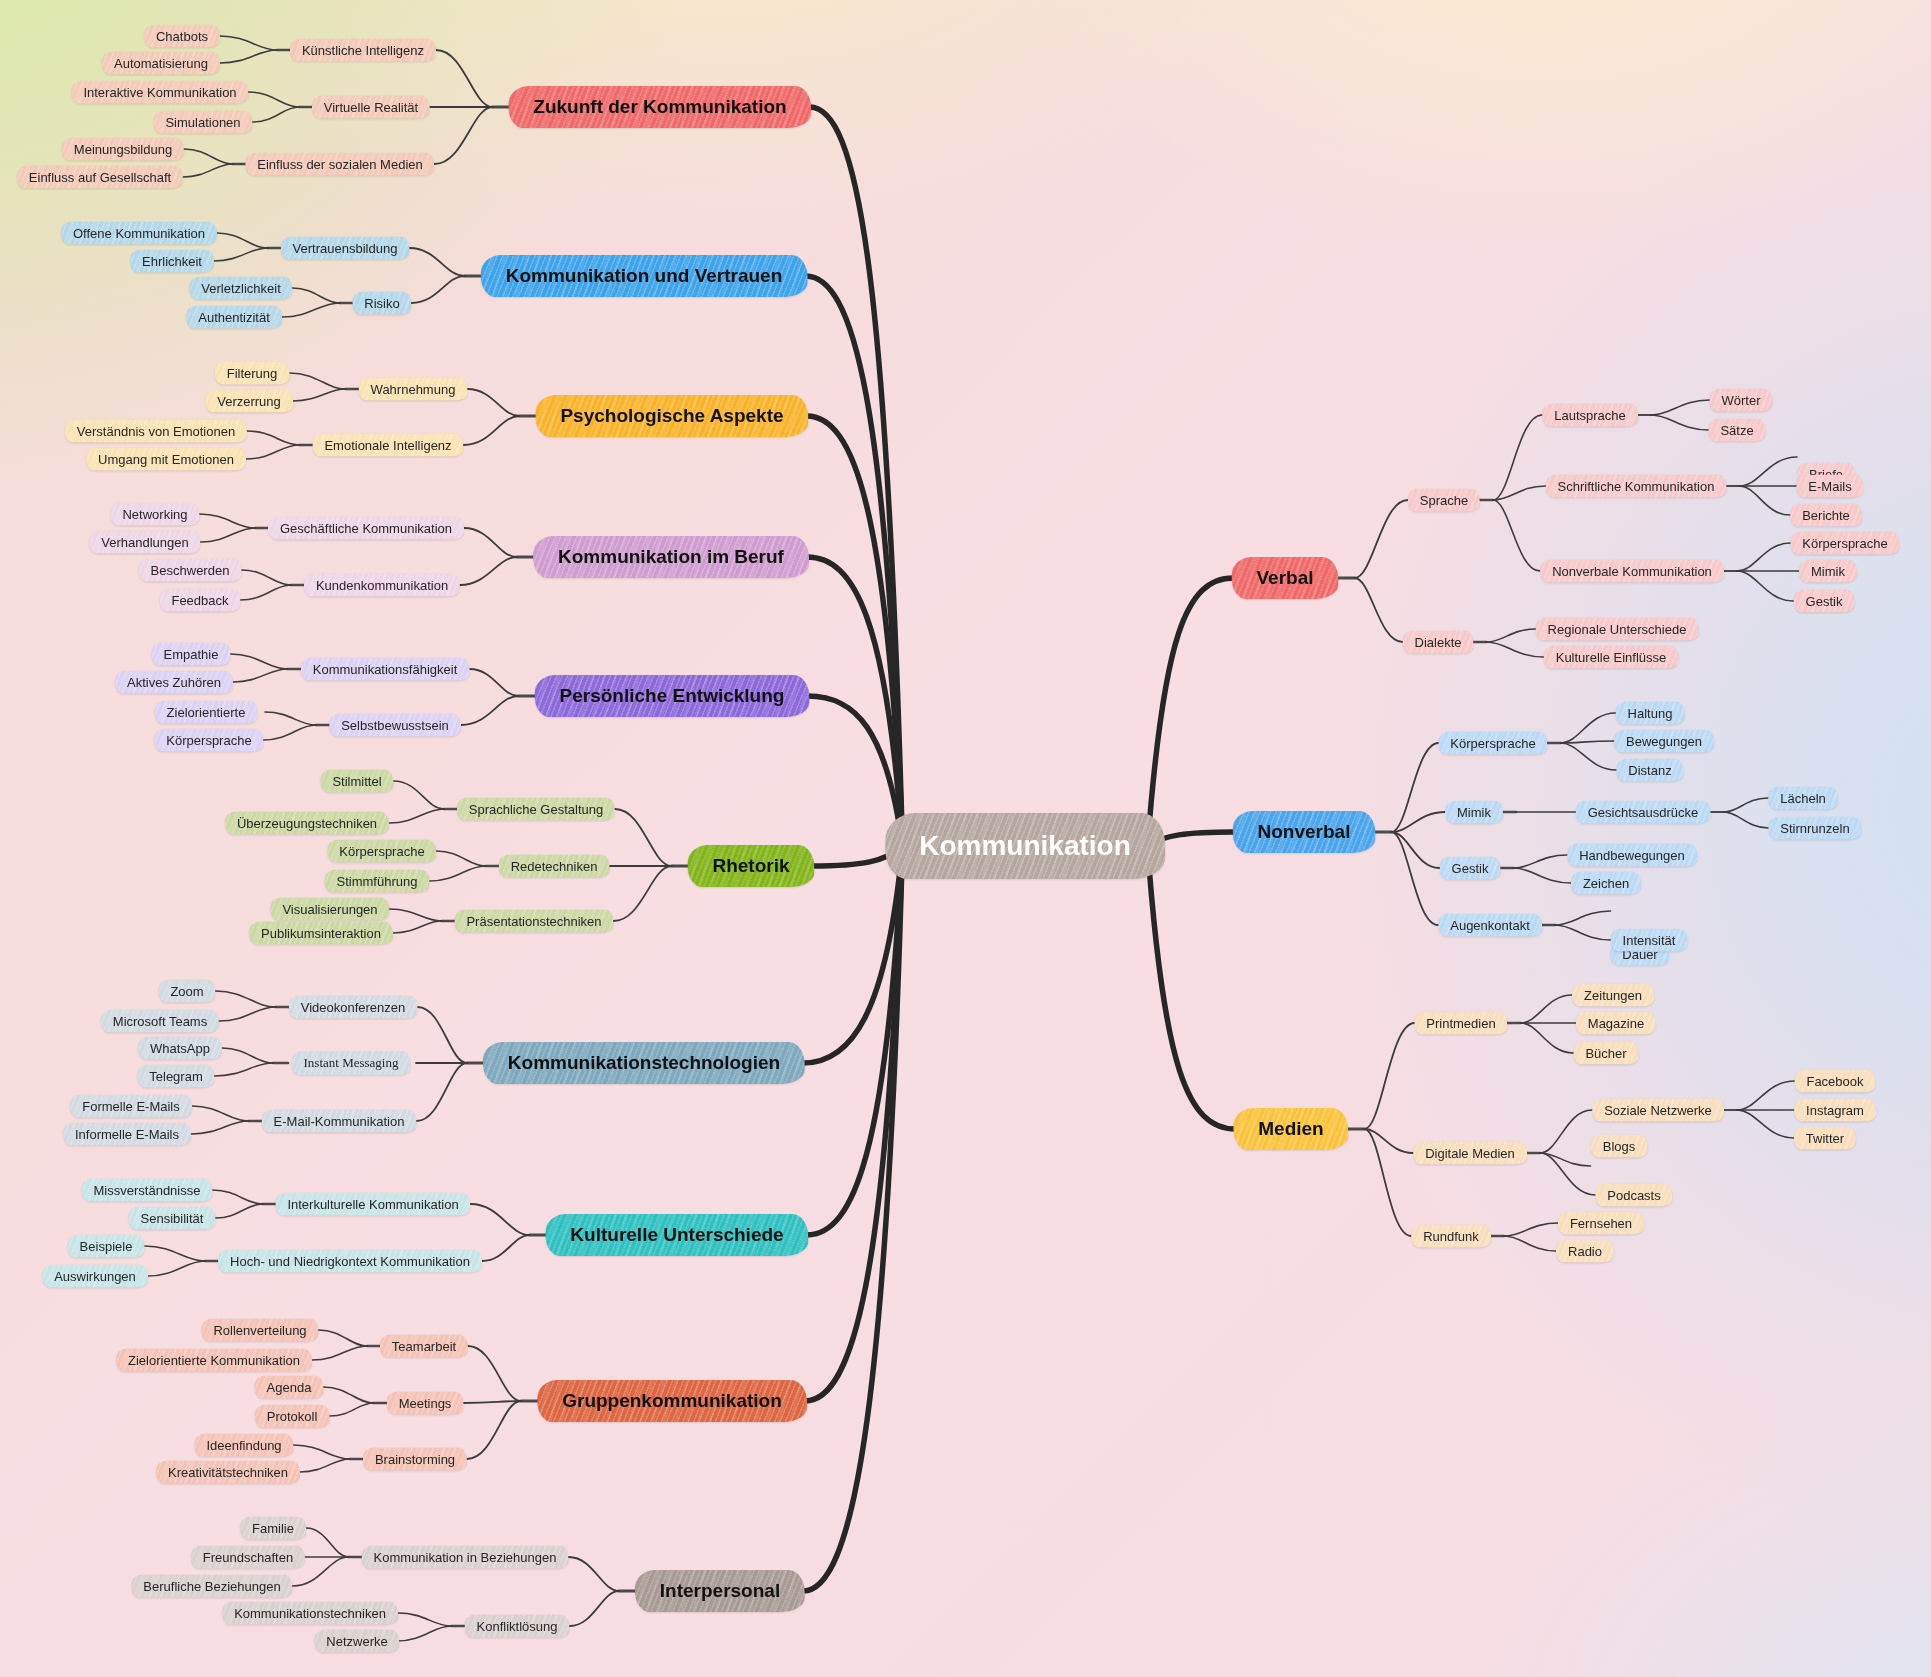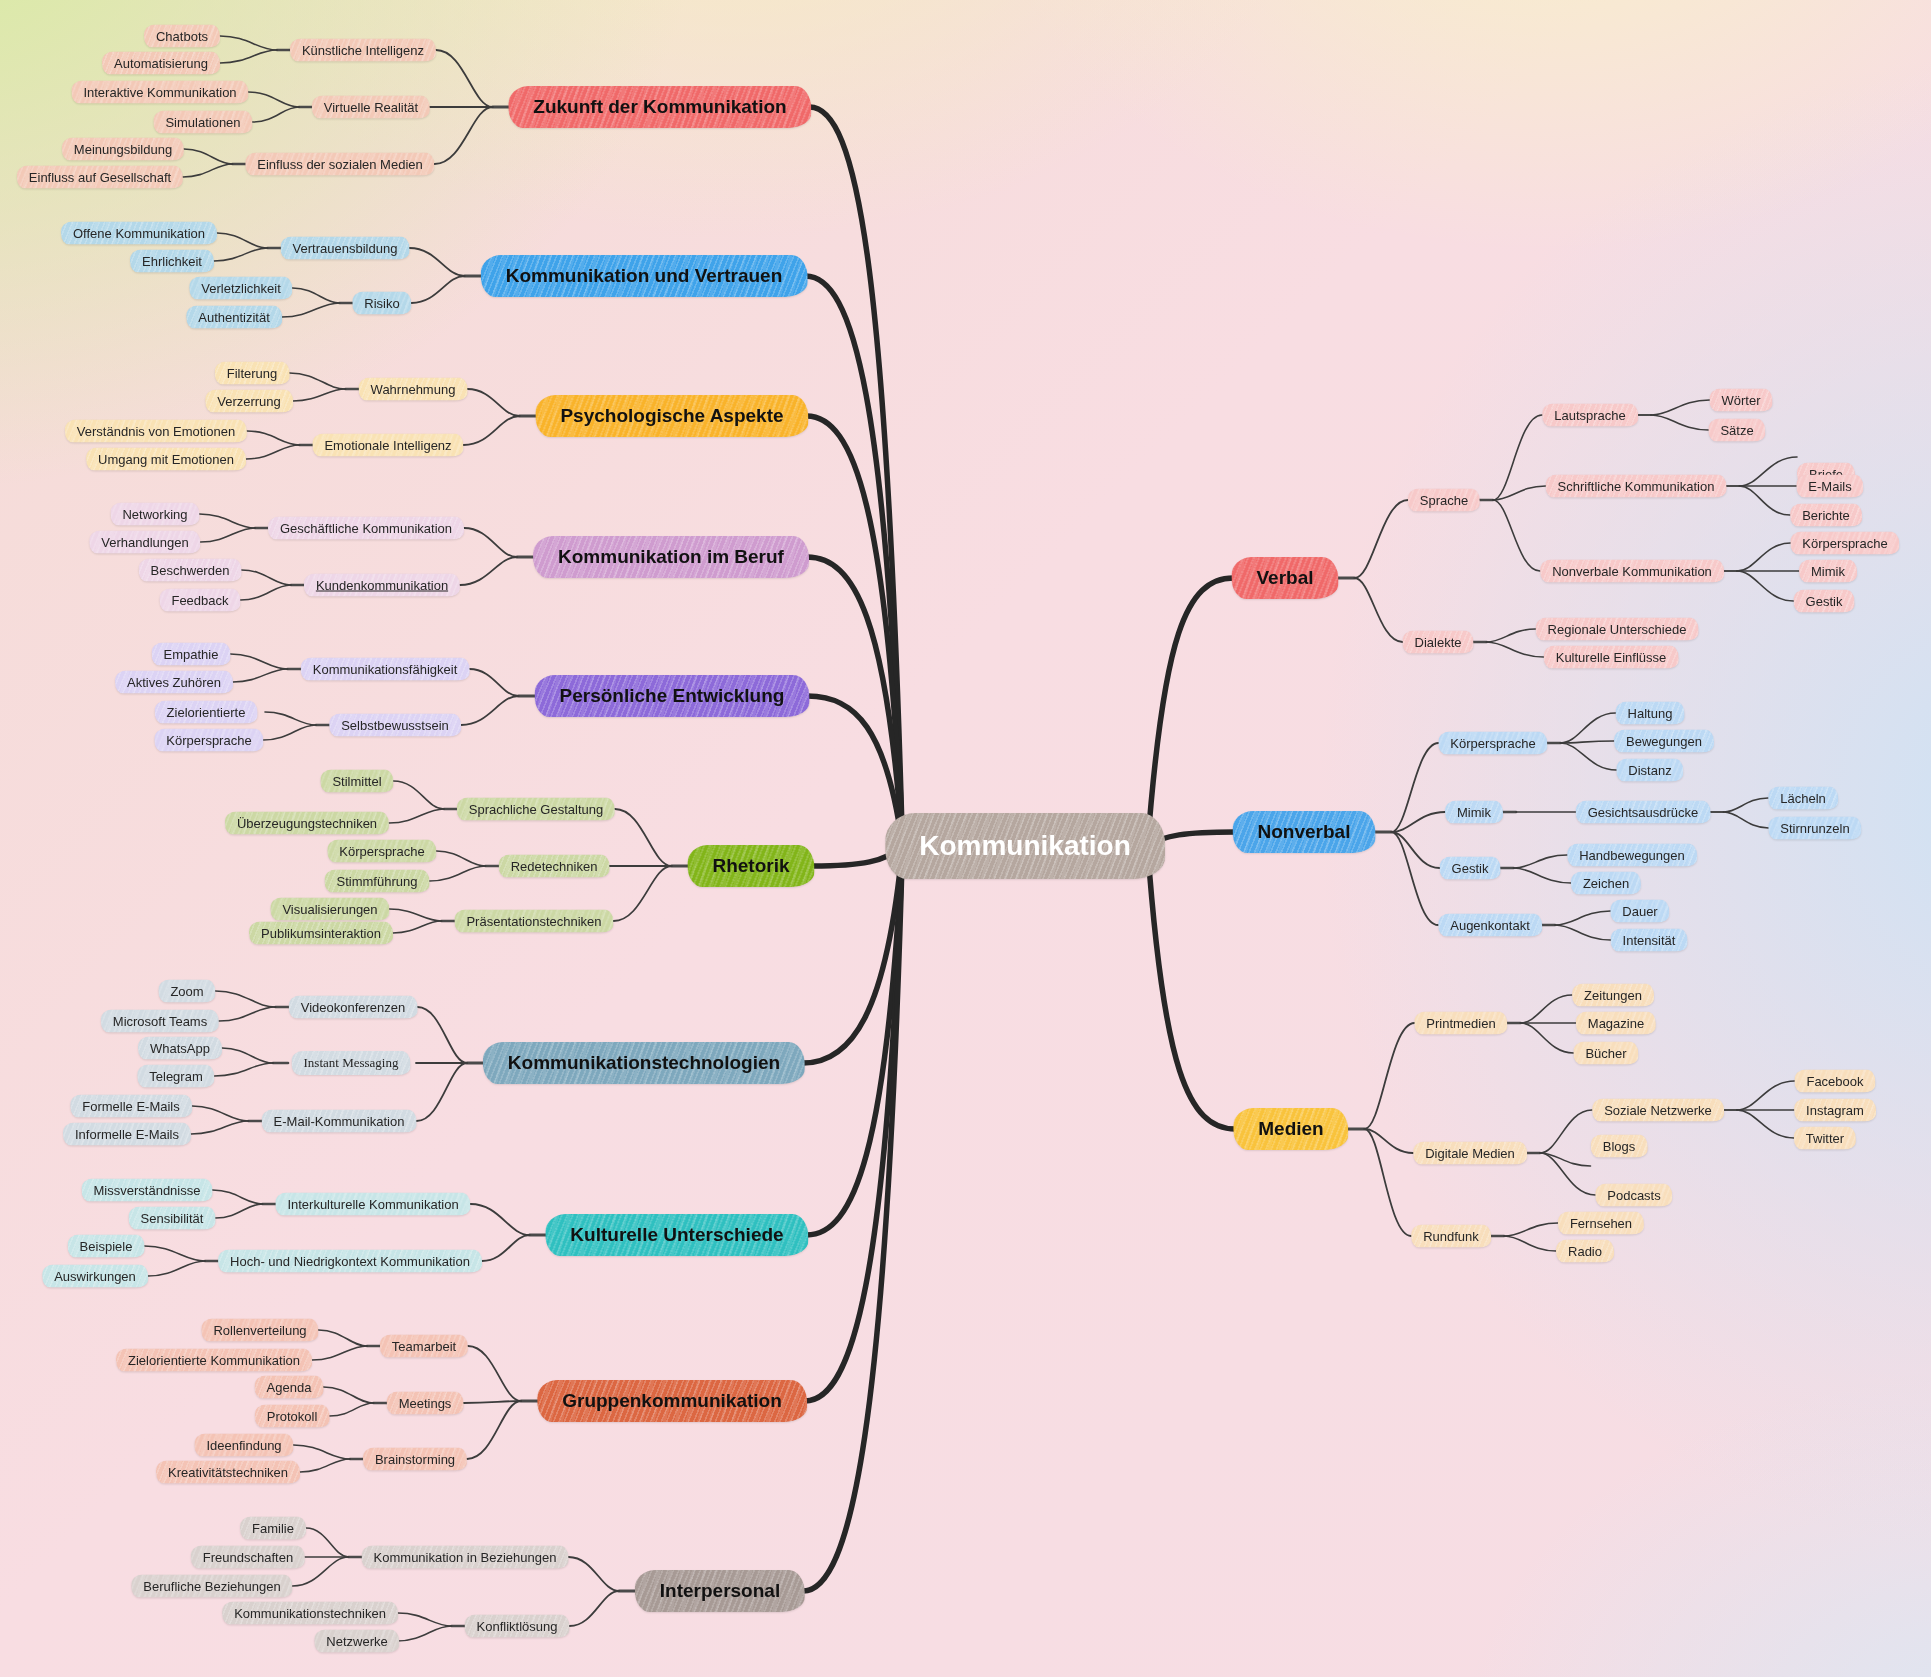--- a/index.html
+++ b/index.html
@@ -255,21 +255,21 @@
       <div class="node lvl2" style="left: 413px; top: 389px; background-color: rgb(249, 226, 180);">Wahrnehmung</div>
       <div class="node lvl2" style="left: 252px; top: 373px; background-color: rgb(249, 226, 180);">Filterung</div>
       <div class="node lvl2" style="left: 249px; top: 401px; background-color: rgb(249, 226, 180);">Verzerrung</div>
       <div class="node lvl2" style="left: 388px; top: 445px; background-color: rgb(249, 226, 180);">Emotionale Intelligenz</div>
       <div class="node lvl2" style="left: 156px; top: 431px; background-color: rgb(249, 226, 180);">Verständnis von Emotionen</div>
       <div class="node lvl2" style="left: 166px; top: 459px; background-color: rgb(249, 226, 180);">Umgang mit Emotionen</div>
       <div class="node lvl1" style="left: 671px; top: 557px; background-color: rgb(207, 156, 207);">Kommunikation im Beruf</div>
       <div class="node lvl2" style="left: 366px; top: 528px; background-color: rgb(238, 214, 231);">Geschäftliche Kommunikation</div>
       <div class="node lvl2" style="left: 155px; top: 514px; background-color: rgb(238, 214, 231);">Networking</div>
       <div class="node lvl2" style="left: 145px; top: 542px; background-color: rgb(238, 214, 231);">Verhandlungen</div>
-      <div class="node lvl2" style="left: 382px; top: 585px; background-color: rgb(238, 214, 231); text-decoration: underline;">Kundenkommunikation</div>
+      <div class="node lvl2" style="left: 382px; top: 585px; background-color: rgb(238, 214, 231);">Kundenkommunikation</div>
       <div class="node lvl2" style="left: 190px; top: 570px; background-color: rgb(238, 214, 231);">Beschwerden</div>
       <div class="node lvl2" style="left: 200px; top: 600px; background-color: rgb(238, 214, 231);">Feedback</div>
       <div class="node lvl1" style="left: 672px; top: 696px; background-color: rgb(141, 106, 217);">Persönliche Entwicklung</div>
       <div class="node lvl2" style="left: 385px; top: 669px; background-color: rgb(220, 211, 244);">Kommunikationsfähigkeit</div>
       <div class="node lvl2" style="left: 191px; top: 654px; background-color: rgb(220, 211, 244);">Empathie</div>
       <div class="node lvl2" style="left: 174px; top: 682px; background-color: rgb(220, 211, 244);">Aktives Zuhören</div>
       <div class="node lvl2" style="left: 395px; top: 725px; background-color: rgb(220, 211, 244);">Selbstbewusstsein</div>
       <div class="node lvl2" style="left: 206px; top: 712px; background-color: rgb(220, 211, 244);">Zielorientierte</div>
       <div class="node lvl2" style="left: 209px; top: 740px; background-color: rgb(220, 211, 244);">Körpersprache</div>
       <div class="node lvl1" style="left: 751px; top: 866px; background-color: rgb(130, 181, 25);">Rhetorik</div>
@@ -339,21 +339,21 @@
       <div class="node lvl2" style="left: 1664px; top: 741px; background-color: rgb(188, 217, 244);">Bewegungen</div>
       <div class="node lvl2" style="left: 1650px; top: 770px; background-color: rgb(188, 217, 244);">Distanz</div>
       <div class="node lvl2" style="left: 1474px; top: 812px; background-color: rgb(188, 217, 244);">Mimik</div>
       <div class="node lvl2" style="left: 1643px; top: 812px; background-color: rgb(188, 217, 244);">Gesichtsausdrücke</div>
       <div class="node lvl2" style="left: 1803px; top: 798px; background-color: rgb(188, 217, 244);">Lächeln</div>
       <div class="node lvl2" style="left: 1815px; top: 828px; background-color: rgb(188, 217, 244);">Stirnrunzeln</div>
       <div class="node lvl2" style="left: 1470px; top: 868px; background-color: rgb(188, 217, 244);">Gestik</div>
       <div class="node lvl2" style="left: 1632px; top: 855px; background-color: rgb(188, 217, 244);">Handbewegungen</div>
       <div class="node lvl2" style="left: 1606px; top: 883px; background-color: rgb(188, 217, 244);">Zeichen</div>
       <div class="node lvl2" style="left: 1490px; top: 925px; background-color: rgb(188, 217, 244);">Augenkontakt</div>
-      <div class="node lvl2" style="left: 1640px; top: 911px; background-color: rgb(188, 217, 244);">Dauer</div>
+      <div class="node lvl2" style="left: 1640px; top: 954px; background-color: rgb(188, 217, 244);">Dauer</div>
       <div class="node lvl2" style="left: 1649px; top: 940px; background-color: rgb(188, 217, 244);">Intensität</div>
       <div class="node lvl1" style="left: 1291px; top: 1129px; background-color: rgb(249, 195, 60);">Medien</div>
       <div class="node lvl2" style="left: 1461px; top: 1023px; background-color: rgb(248, 222, 188);">Printmedien</div>
       <div class="node lvl2" style="left: 1613px; top: 995px; background-color: rgb(248, 222, 188);">Zeitungen</div>
       <div class="node lvl2" style="left: 1616px; top: 1023px; background-color: rgb(248, 222, 188);">Magazine</div>
       <div class="node lvl2" style="left: 1606px; top: 1053px; background-color: rgb(248, 222, 188);">Bücher</div>
       <div class="node lvl2" style="left: 1470px; top: 1153px; background-color: rgb(248, 222, 188);">Digitale Medien</div>
       <div class="node lvl2" style="left: 1658px; top: 1110px; background-color: rgb(248, 222, 188);">Soziale Netzwerke</div>
       <div class="node lvl2" style="left: 1835px; top: 1081px; background-color: rgb(248, 222, 188);">Facebook</div>
       <div class="node lvl2" style="left: 1835px; top: 1110px; background-color: rgb(248, 222, 188);">Instagram</div>

